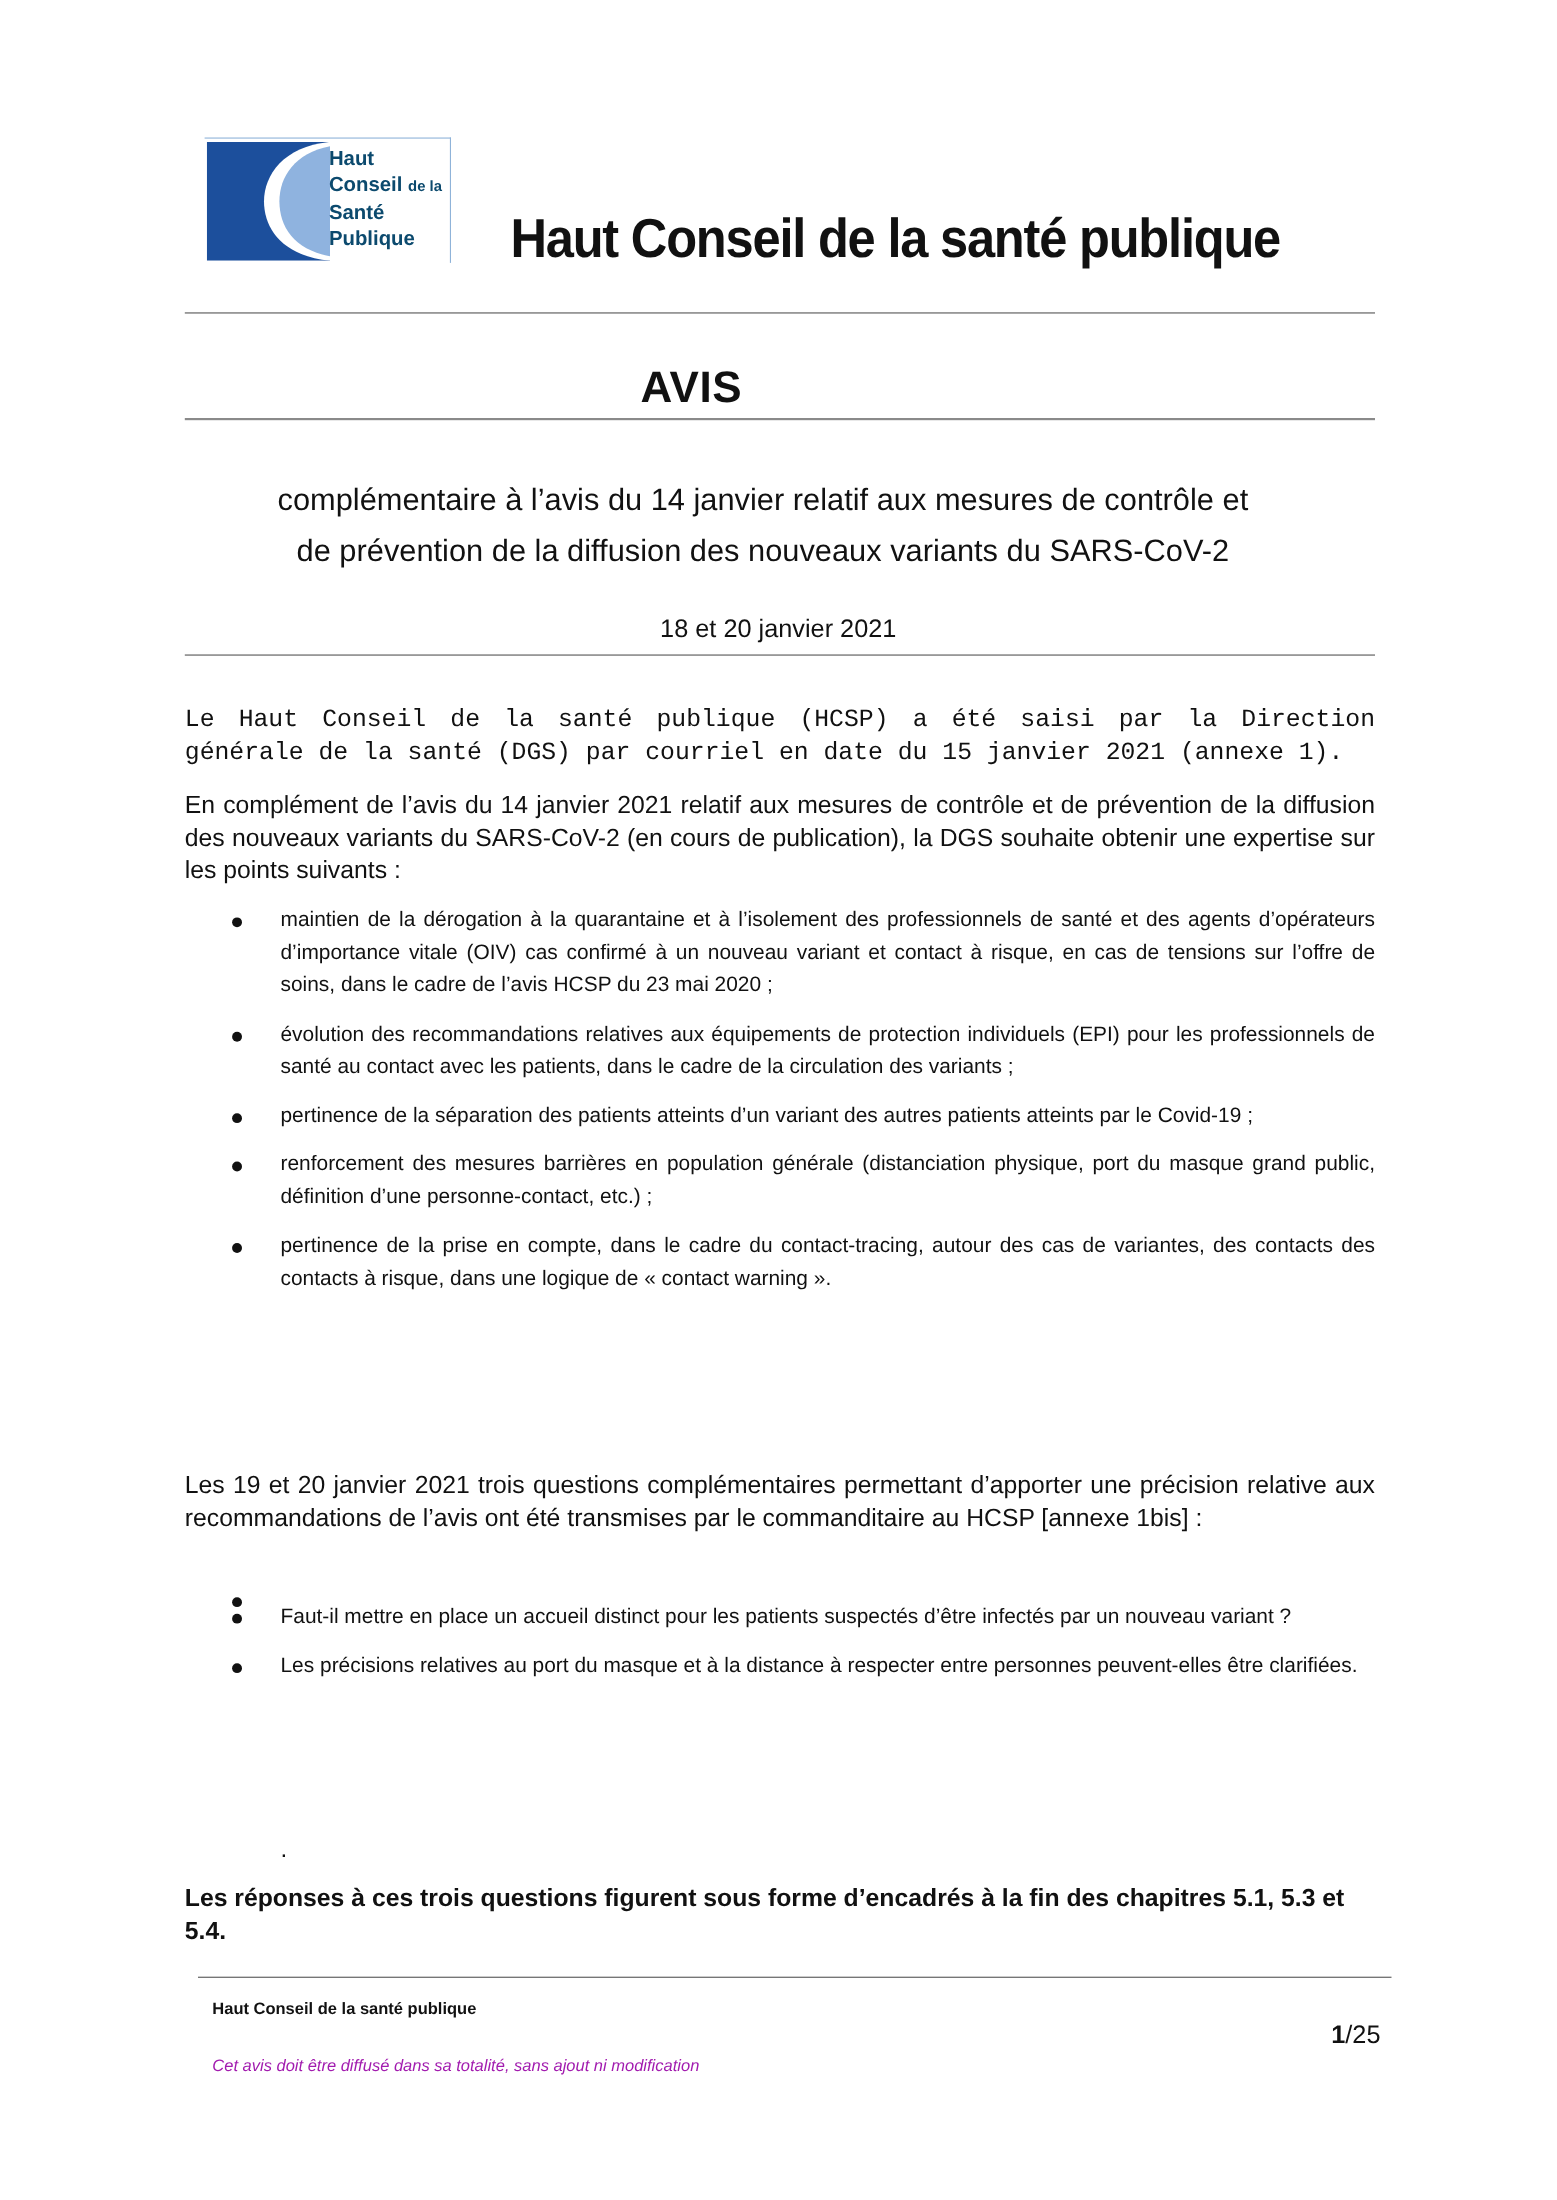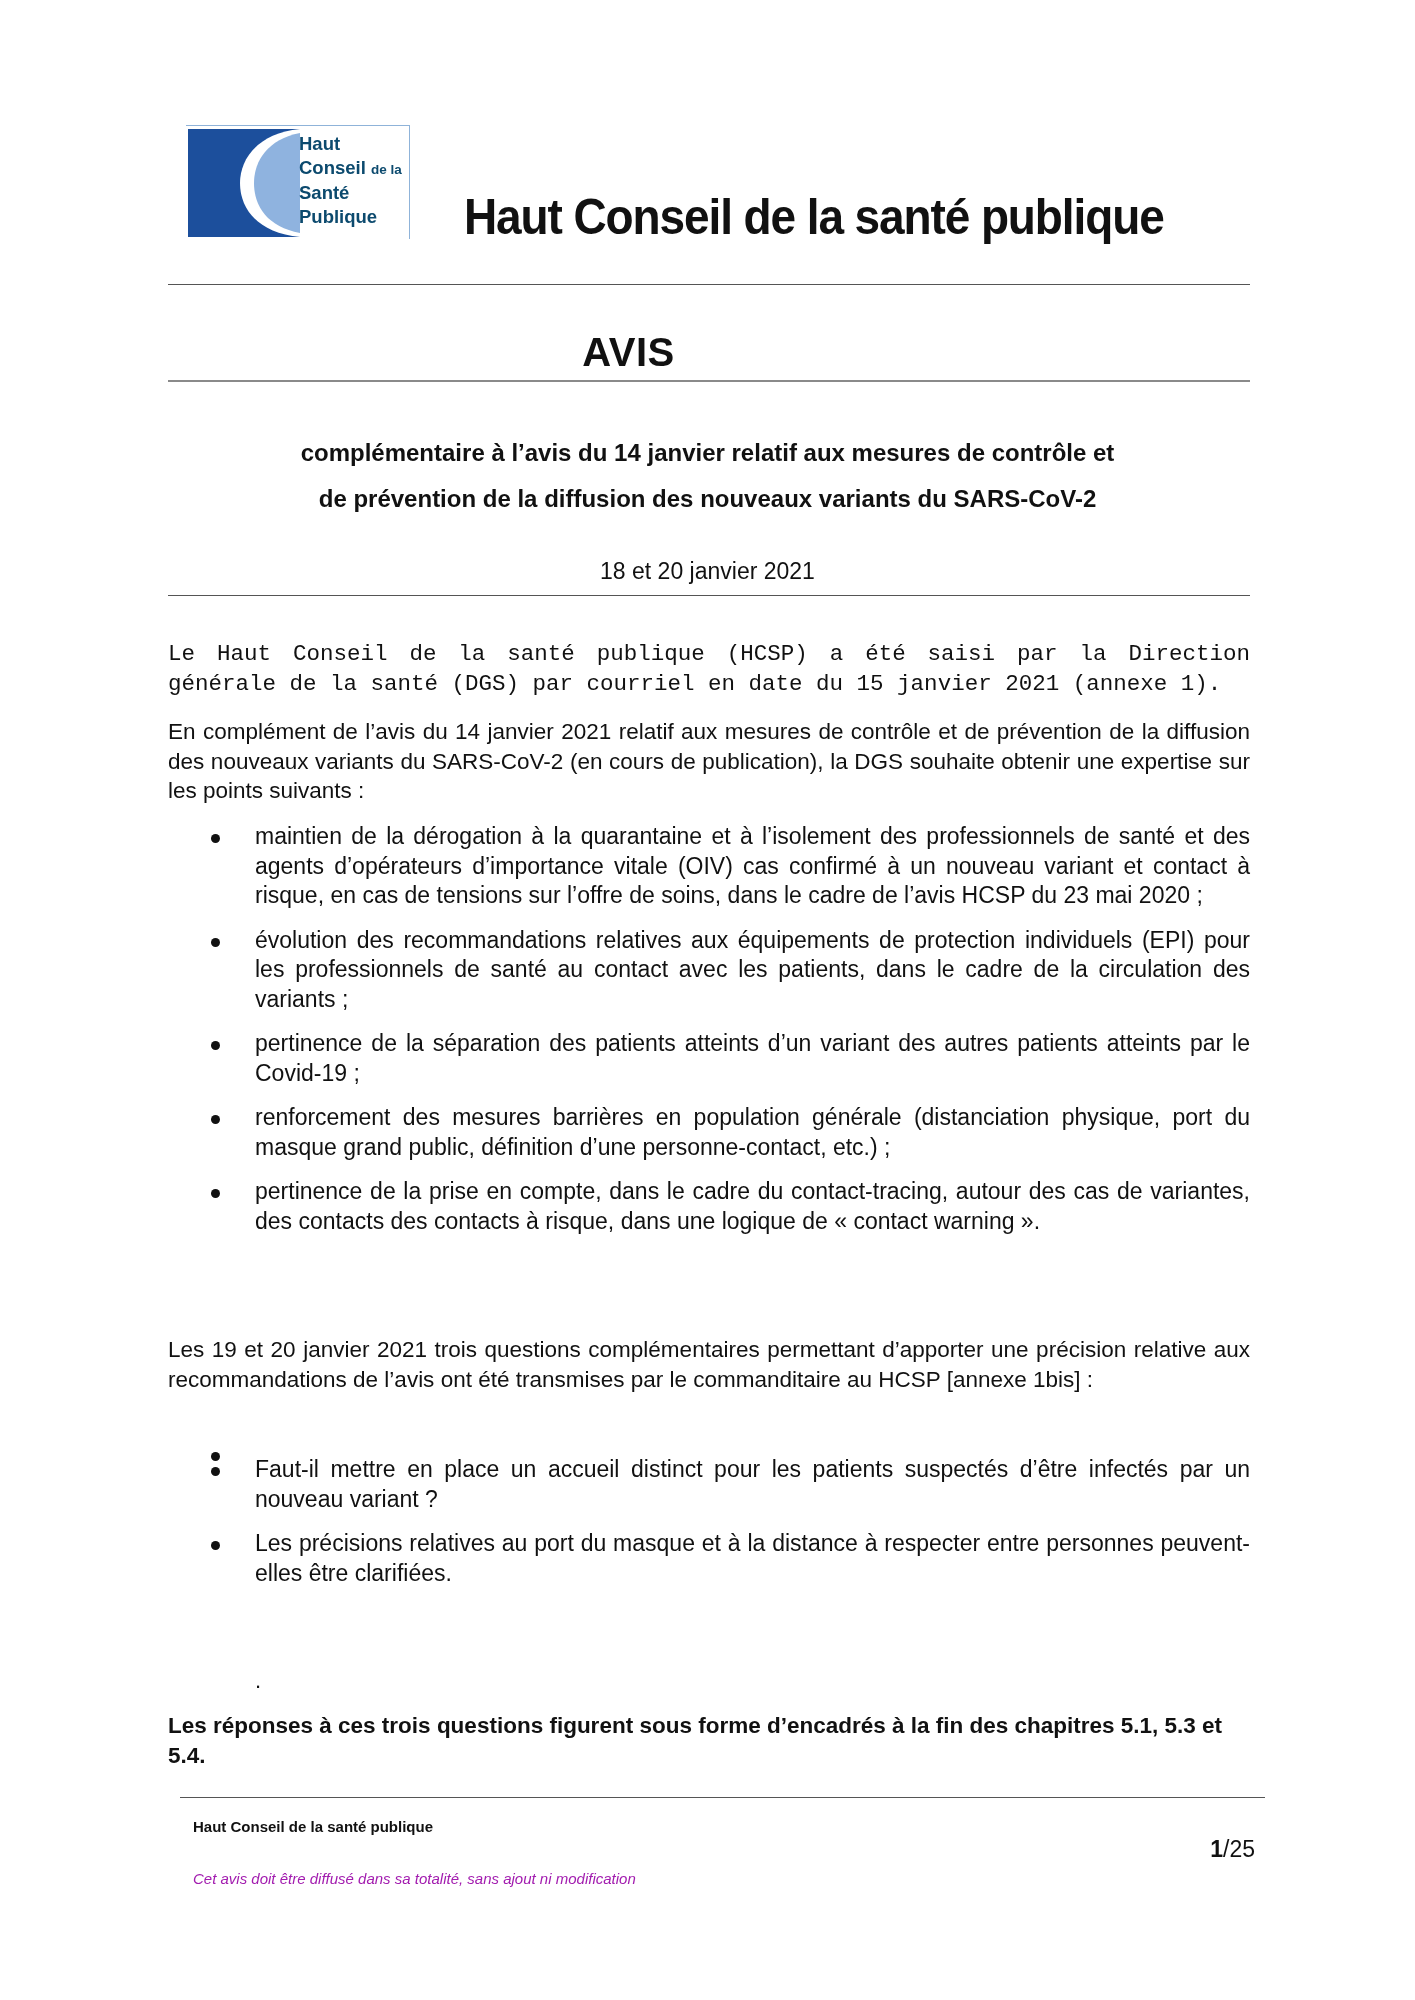--- a/index.html
+++ b/index.html
@@ -12,25 +12,25 @@
   
   #logo { left: 186px; top: 125px; width: 224px; height: 114px;
           border-top: 1.5px solid #8fb3d9; border-right: 1.5px solid #8fb3d9; box-sizing: border-box; }
   #logo svg { position: absolute; left: 2px; top: 3px; }
   .logo-text { position: absolute; left: 113px; top: 6px; font-weight: bold; font-size: 18.5px; line-height: 23.5px; color: #0c4a6e; }
   .logo-text .small { font-size: 13.5px; font-weight: bold; }
 
   #main-title { left: 464px; top: 188px; font-size: 50px; font-weight: bold; letter-spacing: -1.2px;
                 transform: scaleX(0.92); transform-origin: left top; white-space: nowrap; }
   #avis { left: 0; width: 1257px; text-align: center; top: 330px; font-size: 40px; font-weight: 900; letter-spacing: 0.5px; }
-  .subtitle { left: 150px; width: 1115px; text-align: center; font-size: 24px; font-weight: bold; white-space: nowrap; }
+  .subtitle { left: 136px; width: 1115px; text-align: center; font-size: 28px; font-weight: normal; white-space: nowrap; }
   #date { left: 150px; width: 1115px; text-align: center; top: 558px; font-size: 23px; }
 
   .body-text { position: absolute; left: 168px; width: 1082px; font-size: 22.5px; line-height: 29.5px; text-align: justify; }
-  .bullet-list { position: absolute; left: 168px; width: 1082px; margin: 0; padding: 0; list-style: none; font-size: 23px; line-height: 29.5px; }
+  .bullet-list { position: absolute; left: 168px; width: 1082px; margin: 0; padding: 0; list-style: none; font-size: 19px; line-height: 29.5px; }
   .bullet-list li { position: relative; padding-left: 87px; text-align: justify; }
   .bullet-list li .dot { position: absolute; left: 43px; top: 12px; width: 9px; height: 9px; border-radius: 50%; background: #111; }
 
   .closing { font-weight: bold; }
   #stray-dot { left: 255px; top: 1668px; font-size: 22px; }
 
   #footer-title { left: 193px; top: 1818px; font-size: 15px; font-weight: bold; }
   #footer-note { left: 193px; top: 1870px; font-size: 15px; font-style: italic; color: #a21caf; text-align: center; }
   #page-number { left: 1195px; top: 1836px; width: 60px; text-align: right; font-size: 23px; }
   #page-number .cur { font-weight: bold; }

